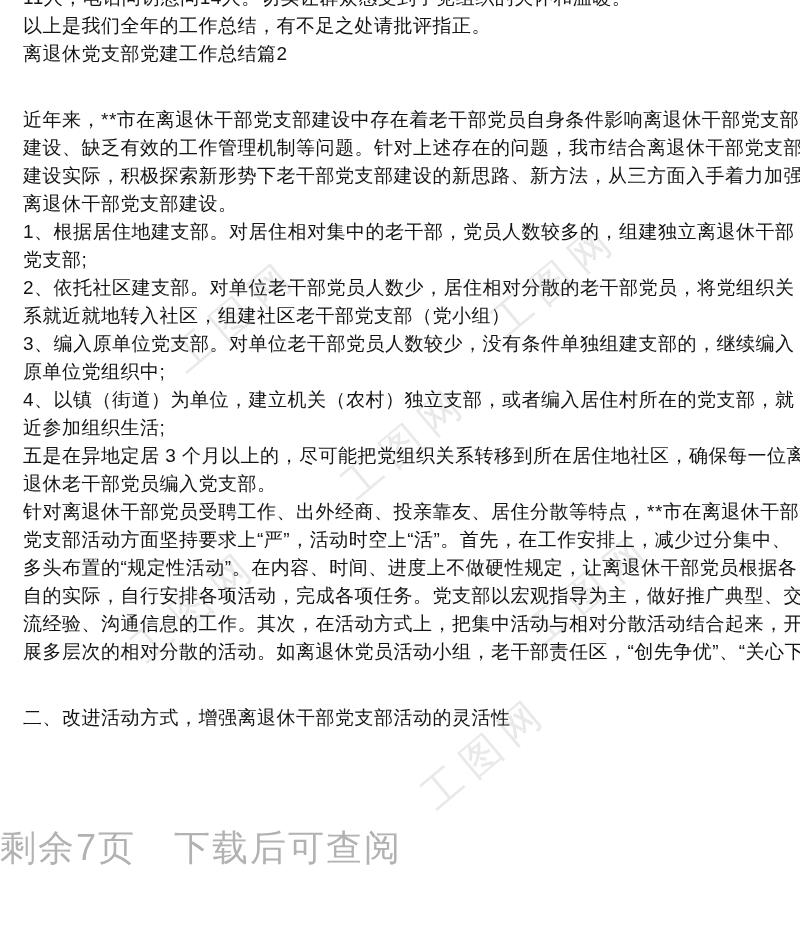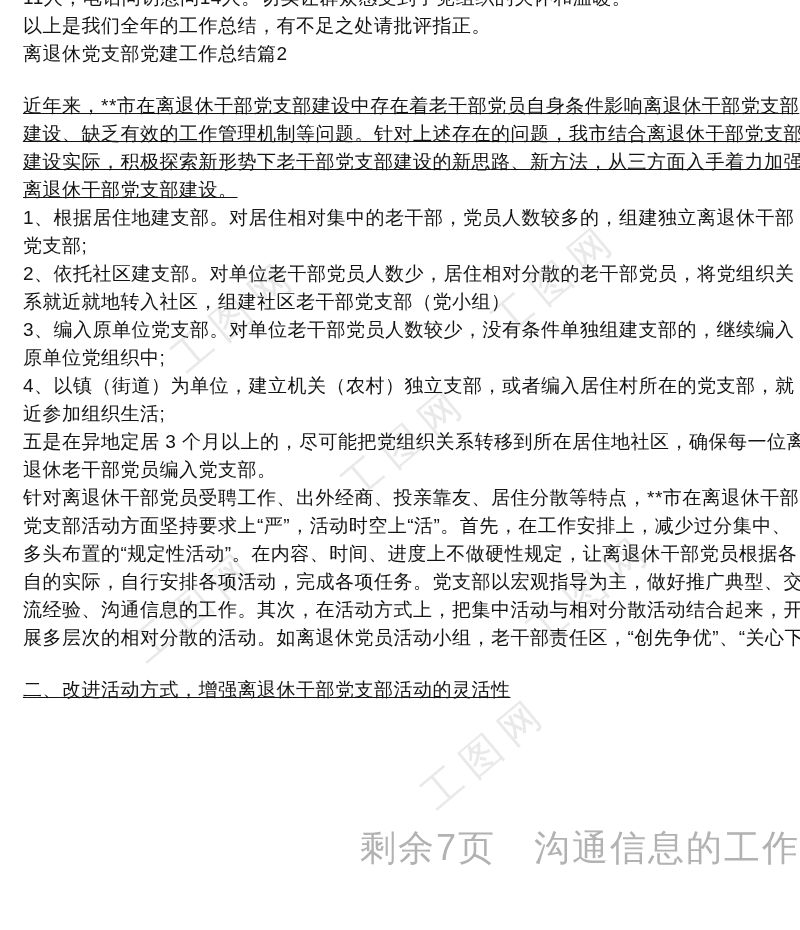--- a/index.html
+++ b/index.html
@@ -27,21 +27,21 @@
     color: #141414;
     font-size: 19px;
     line-height: 28px;
     letter-spacing: 0.5px;
   }
   .para {
     margin: 0;
     white-space: pre;      
   }
   .first-block { margin-top: -16px; }   
-  .gap-above   { margin-top: 24px; text-decoration: underline; }    
+  .gap-above   { margin-top: 38px; }    
   
   .wm {
     position: absolute;
     font-size: 40px;
     letter-spacing: 10px;
     color: rgba(70, 70, 70, 0.12);
     transform: rotate(-40deg);
     white-space: nowrap;
     pointer-events: none;
     user-select: none;
@@ -52,21 +52,21 @@
   .wm4 { left: 120px; top: 578px; }
   .wm5 { left: 515px; top: 562px; }
   .wm6 { left: 410px; top: 725px; }
   
   .footer {
     position: absolute;
     left: 0;
     top: 824px;
     width: 800px;
     display: flex;
-    justify-content: flex-end;
+    justify-content: flex-start;
     gap: 38px;
     font-size: 36px;
     line-height: 48px;
     color: #b2b2b2;
     letter-spacing: 2px;
   }
 </style>
 </head>
 <body>
 
@@ -101,16 +101,16 @@
 党支部活动方面坚持要求上“严”，活动时空上“活”。首先，在工作安排上，减少过分集中、
 多头布置的“规定性活动”。在内容、时间、进度上不做硬性规定，让离退休干部党员根据各
 自的实际，自行安排各项活动，完成各项任务。党支部以宏观指导为主，做好推广典型、交
 流经验、沟通信息的工作。其次，在活动方式上，把集中活动与相对分散活动结合起来，开
 展多层次的相对分散的活动。如离退休党员活动小组，老干部责任区，“创先争优”、“关心下</p>
     <p class="para gap-above">二、改进活动方式，增强离退休干部党支部活动的灵活性</p>
   </div>
 
   <div class="footer">
     <span>剩余7页</span>
-    <span>沟通信息的工作</span>
+    <span>下载后可查阅</span>
   </div>
 
 </div>
 
 </body></html>

